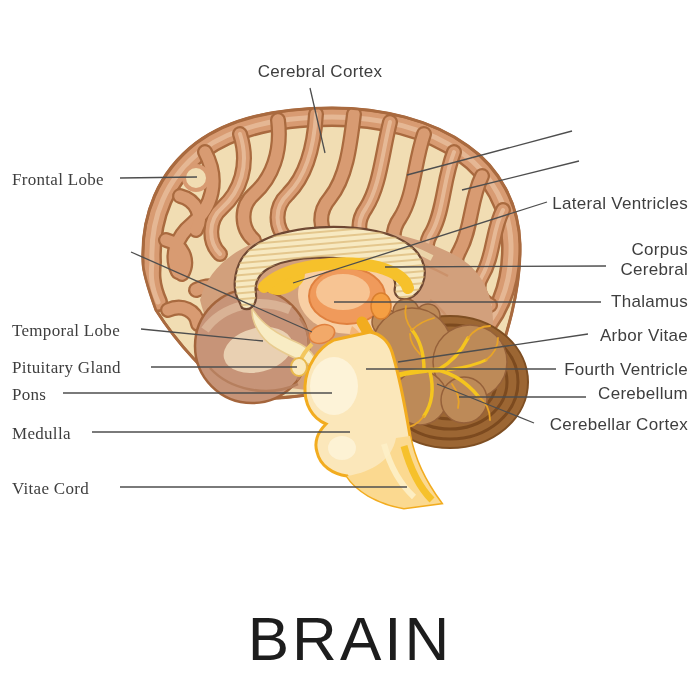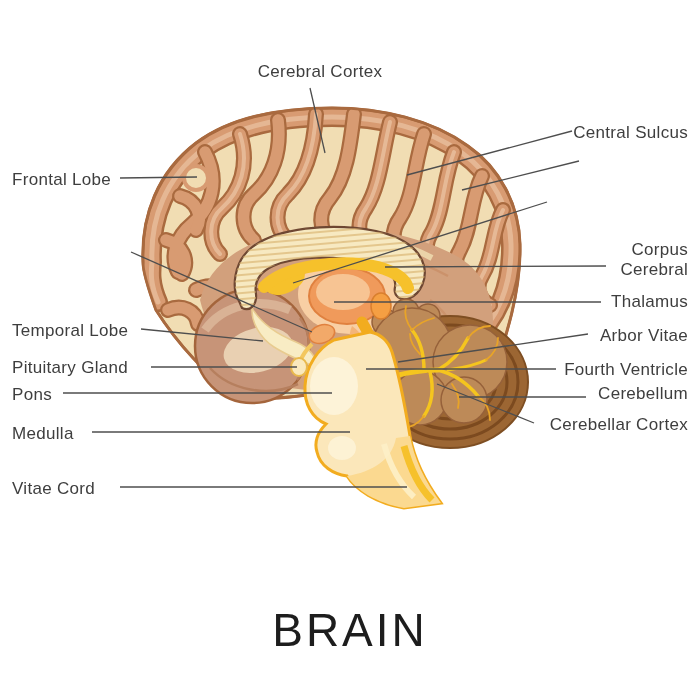--- a/index.html
+++ b/index.html
@@ -10,25 +10,25 @@
   }
   .stage{position:absolute;left:0;top:0;width:700px;height:700px;}
   svg.diagram{position:absolute;left:0;top:0;}
   .lbl{
     position:absolute;
     color:var(--label-text,#3e3e3e);
     font-size:17px;line-height:1.15;letter-spacing:.3px;
     white-space:pre-line;
   }
   .lbl.right{right:12px;text-align:right;}
-  .lbl.left{left:12px;text-align:left;}
+  .lbl.left{left:12px;text-align:left;font-family:Liberation Serif, serif;}
   .lbl.top{left:228px;width:184px;text-align:center;}
   .title{
     position:absolute;left:0;right:0;top:603px;text-align:center;
-    font-size:46px;font-weight:400;letter-spacing:3px;
+    font-size:62px;font-weight:400;letter-spacing:3px;
     color:var(--title-text,#1d1d1d);
   }
   
   .leader{stroke:var(--leader-line,#4e4e4e);stroke-width:1.3;fill:none;}
   .gy-u{stroke:var(--cortex-outline,#a96a3f);stroke-width:16;fill:none;stroke-linecap:round;}
   .gy-o{stroke:var(--cortex-salmon,#d89b72);stroke-width:11.5;fill:none;stroke-linecap:round;}
   .gy-h{stroke:var(--cortex-salmon-light,#e9be9c);stroke-width:4;fill:none;stroke-linecap:round;opacity:.85;}
   .rim-u{stroke:var(--cortex-outline,#a96a3f);stroke-width:20;fill:none;stroke-linecap:round;}
   .rim-o{stroke:var(--cortex-salmon,#d89b72);stroke-width:15;fill:none;stroke-linecap:round;}
   .rim-h{stroke:var(--cortex-salmon-light,#e9be9c);stroke-width:5;fill:none;stroke-linecap:round;opacity:.8;}
@@ -208,21 +208,21 @@
 
   <div class="lbl top" style="top:62px">Cerebral Cortex</div>
 
   <div class="lbl left" style="top:170px">Frontal Lobe</div>
   <div class="lbl left" style="top:358px">Pituitary Gland</div>
   <div class="lbl left" style="top:321px">Temporal Lobe</div>
   <div class="lbl left" style="top:385px">Pons</div>
   <div class="lbl left" style="top:424px">Medulla</div>
   <div class="lbl left" style="top:479px">Vitae Cord</div>
 
-  <div class="lbl right" style="top:123px">Central Sulcus</div>
+  <div class="lbl right" style="top:194px">Lateral Ventricles</div>
   <div class="lbl right" style="top:240px">Corpus
 Cerebral</div>
   <div class="lbl right" style="top:292px">Thalamus</div>
   <div class="lbl right" style="top:326px">Arbor Vitae</div>
   <div class="lbl right" style="top:360px">Fourth Ventricle</div>
   <div class="lbl right" style="top:384px">Cerebellum</div>
   <div class="lbl right" style="top:415px">Cerebellar Cortex</div>
 
   <div class="title">BRAIN</div>
 </div>

